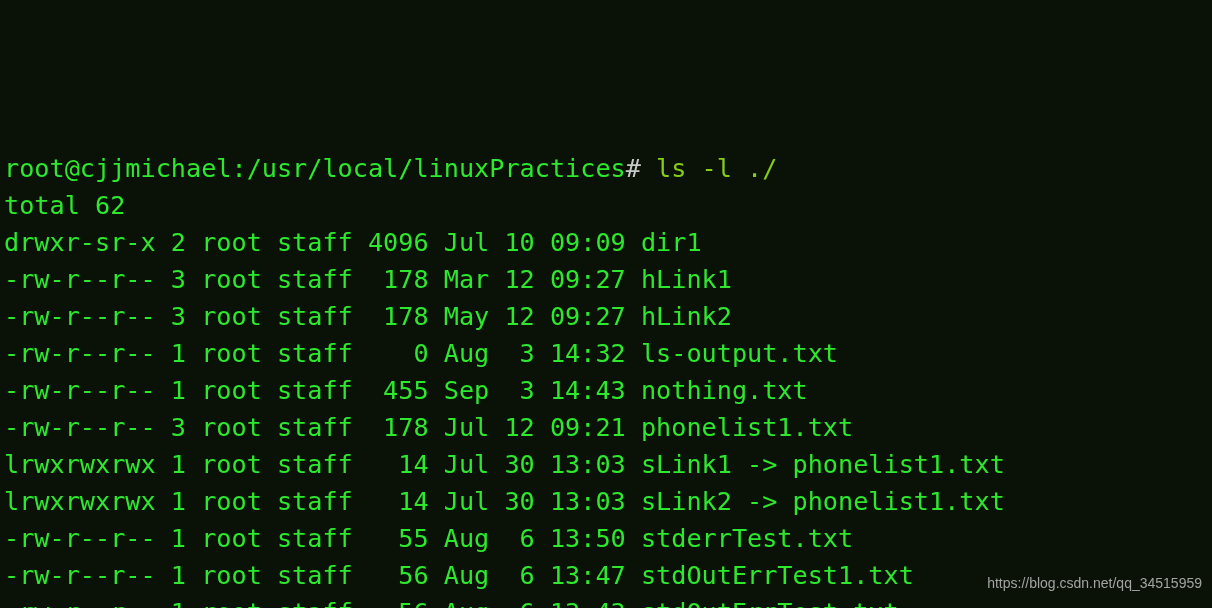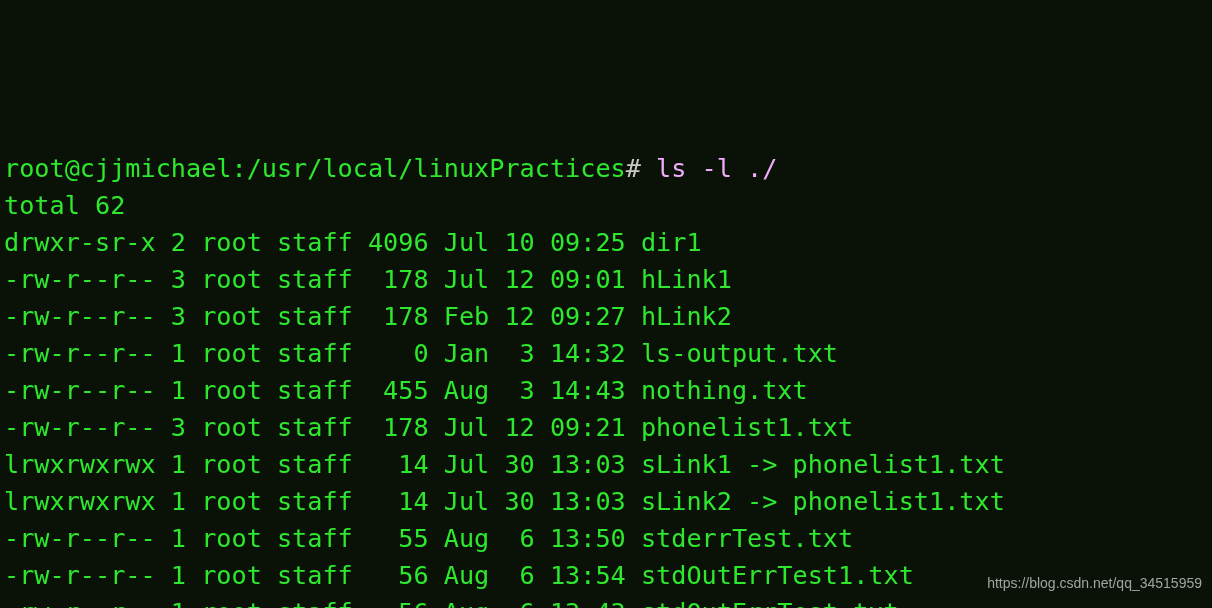--- a/index.html
+++ b/index.html
@@ -9,50 +9,50 @@
     font-family:"DejaVu Sans Mono","Liberation Mono","Courier New",monospace;
     font-size:25.2px;
     line-height:37px;
     color:#2ee82e;
     white-space:pre;
     overflow:hidden;
     position:relative;
   }
   .term{padding:2px 4px}
   .hash{color:#c8c8c8}
-  .cmd{color:#f0abfc}
+  .cmd{color:#84cc16}
   .wm{
     position:absolute;
     right:10px;
     bottom:6px;
     font-family:Arial,Helvetica,sans-serif;
     font-size:14px;
     color:#bdbdbd;
     opacity:.85;
     white-space:nowrap;
     text-align:right;
   }
 </style>
 </head>
 <body>
 
 
 
 <div class="term"><span><span>root@cjjmichael:/usr/local/linuxPractices</span><span class="hash">#</span> <span class="cmd">ls -l ./</span></span>
 <span>total 62</span>
-<span>drwxr-sr-x 2 root staff 4096 Jul 10 09:25 dir1</span>
-<span>-rw-r--r-- 3 root staff  178 Jul 12 09:01 hLink1</span>
-<span>-rw-r--r-- 3 root staff  178 Feb 12 09:27 hLink2</span>
-<span>-rw-r--r-- 1 root staff    0 Jan  3 14:32 ls-output.txt</span>
-<span>-rw-r--r-- 1 root staff  455 Aug  3 14:43 nothing.txt</span>
+<span>drwxr-sr-x 2 root staff 4096 Jul 10 09:09 dir1</span>
+<span>-rw-r--r-- 3 root staff  178 Mar 12 09:27 hLink1</span>
+<span>-rw-r--r-- 3 root staff  178 May 12 09:27 hLink2</span>
+<span>-rw-r--r-- 1 root staff    0 Aug  3 14:32 ls-output.txt</span>
+<span>-rw-r--r-- 1 root staff  455 Sep  3 14:43 nothing.txt</span>
 <span>-rw-r--r-- 3 root staff  178 Jul 12 09:21 phonelist1.txt</span>
 <span>lrwxrwxrwx 1 root staff   14 Jul 30 13:03 sLink1 -&gt; phonelist1.txt</span>
 <span>lrwxrwxrwx 1 root staff   14 Jul 30 13:03 sLink2 -&gt; phonelist1.txt</span>
 <span>-rw-r--r-- 1 root staff   55 Aug  6 13:50 stderrTest.txt</span>
-<span>-rw-r--r-- 1 root staff   56 Aug  6 13:54 stdOutErrTest1.txt</span>
+<span>-rw-r--r-- 1 root staff   56 Aug  6 13:47 stdOutErrTest1.txt</span>
 <span>-rw-r--r-- 1 root staff   56 Aug  6 13:43 stdOutErrTest.txt</span>
 
 
 
 </div>
 
 <div class="wm">https://blog.csdn.net/qq_34515959</div>
 
 
 

